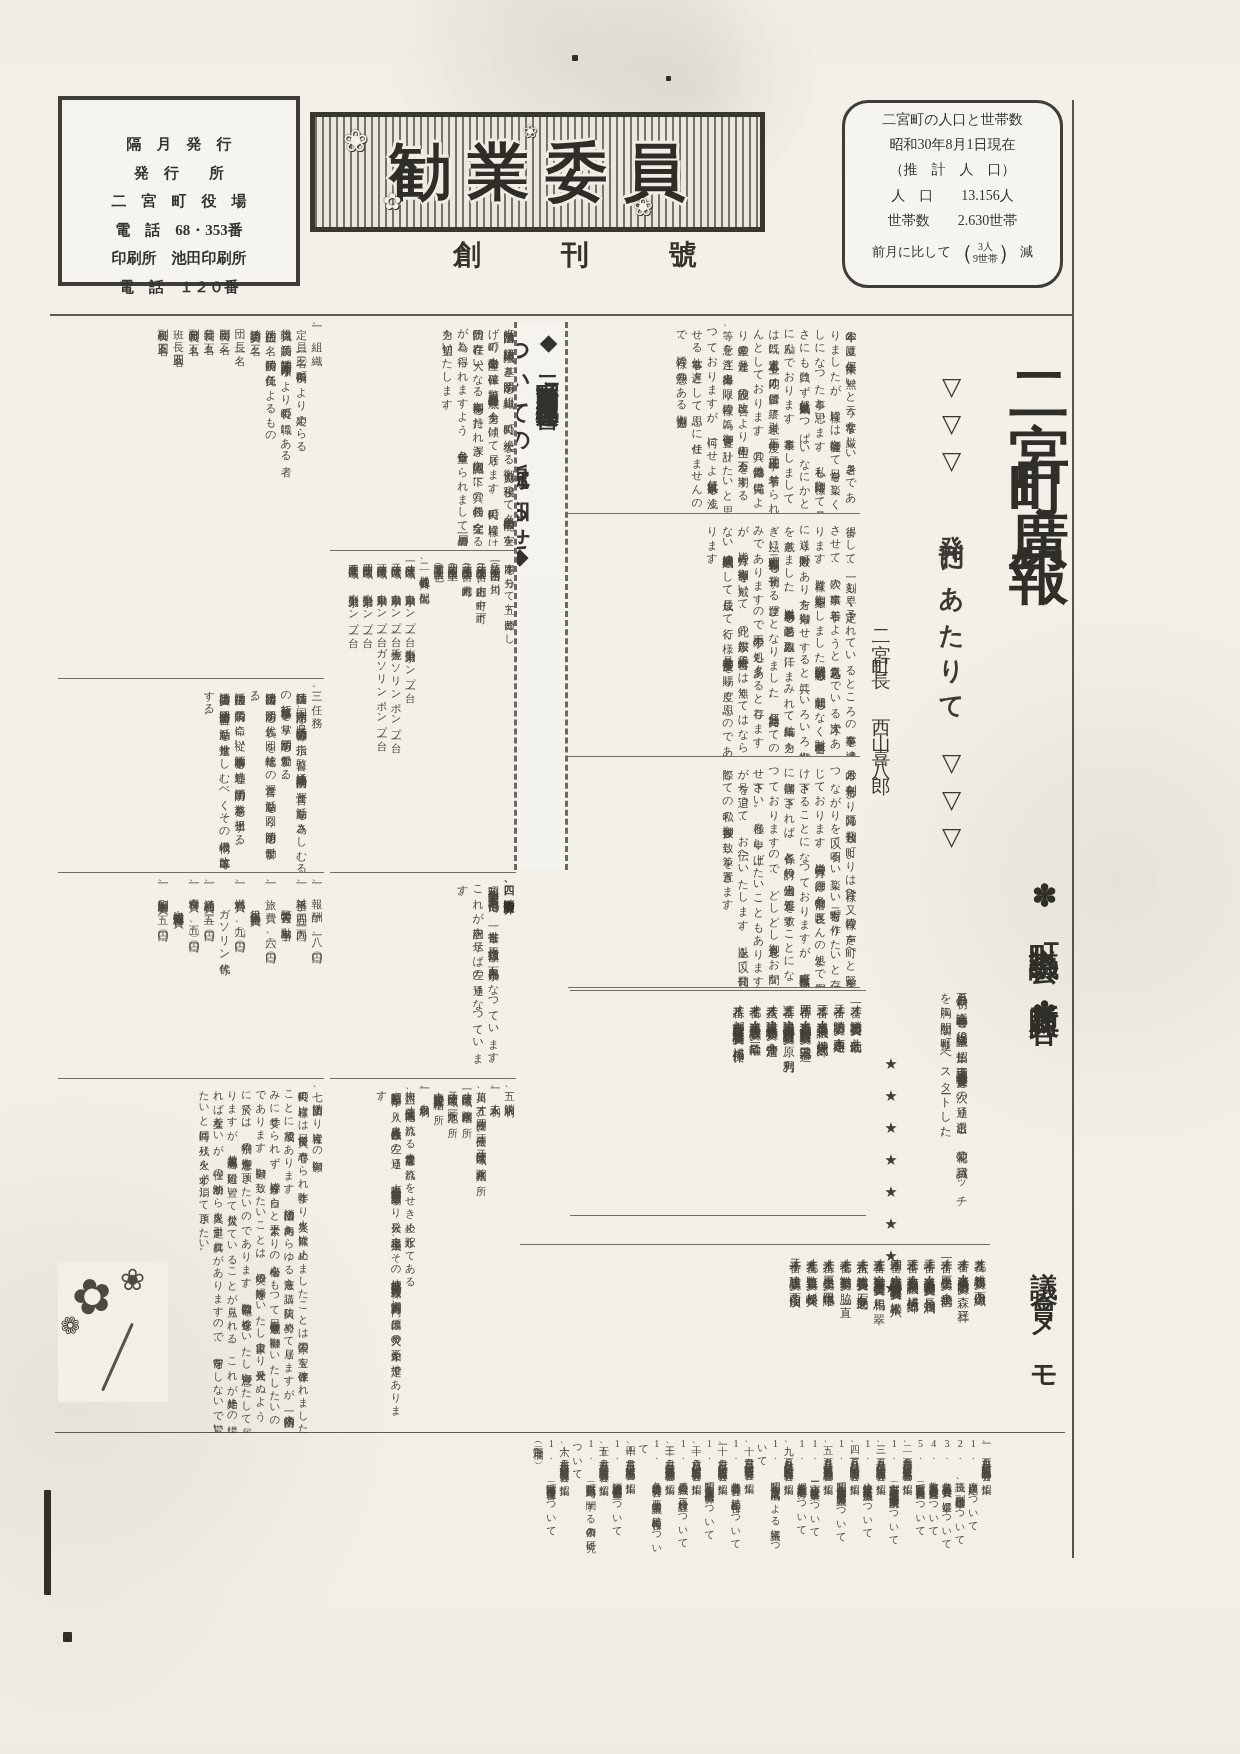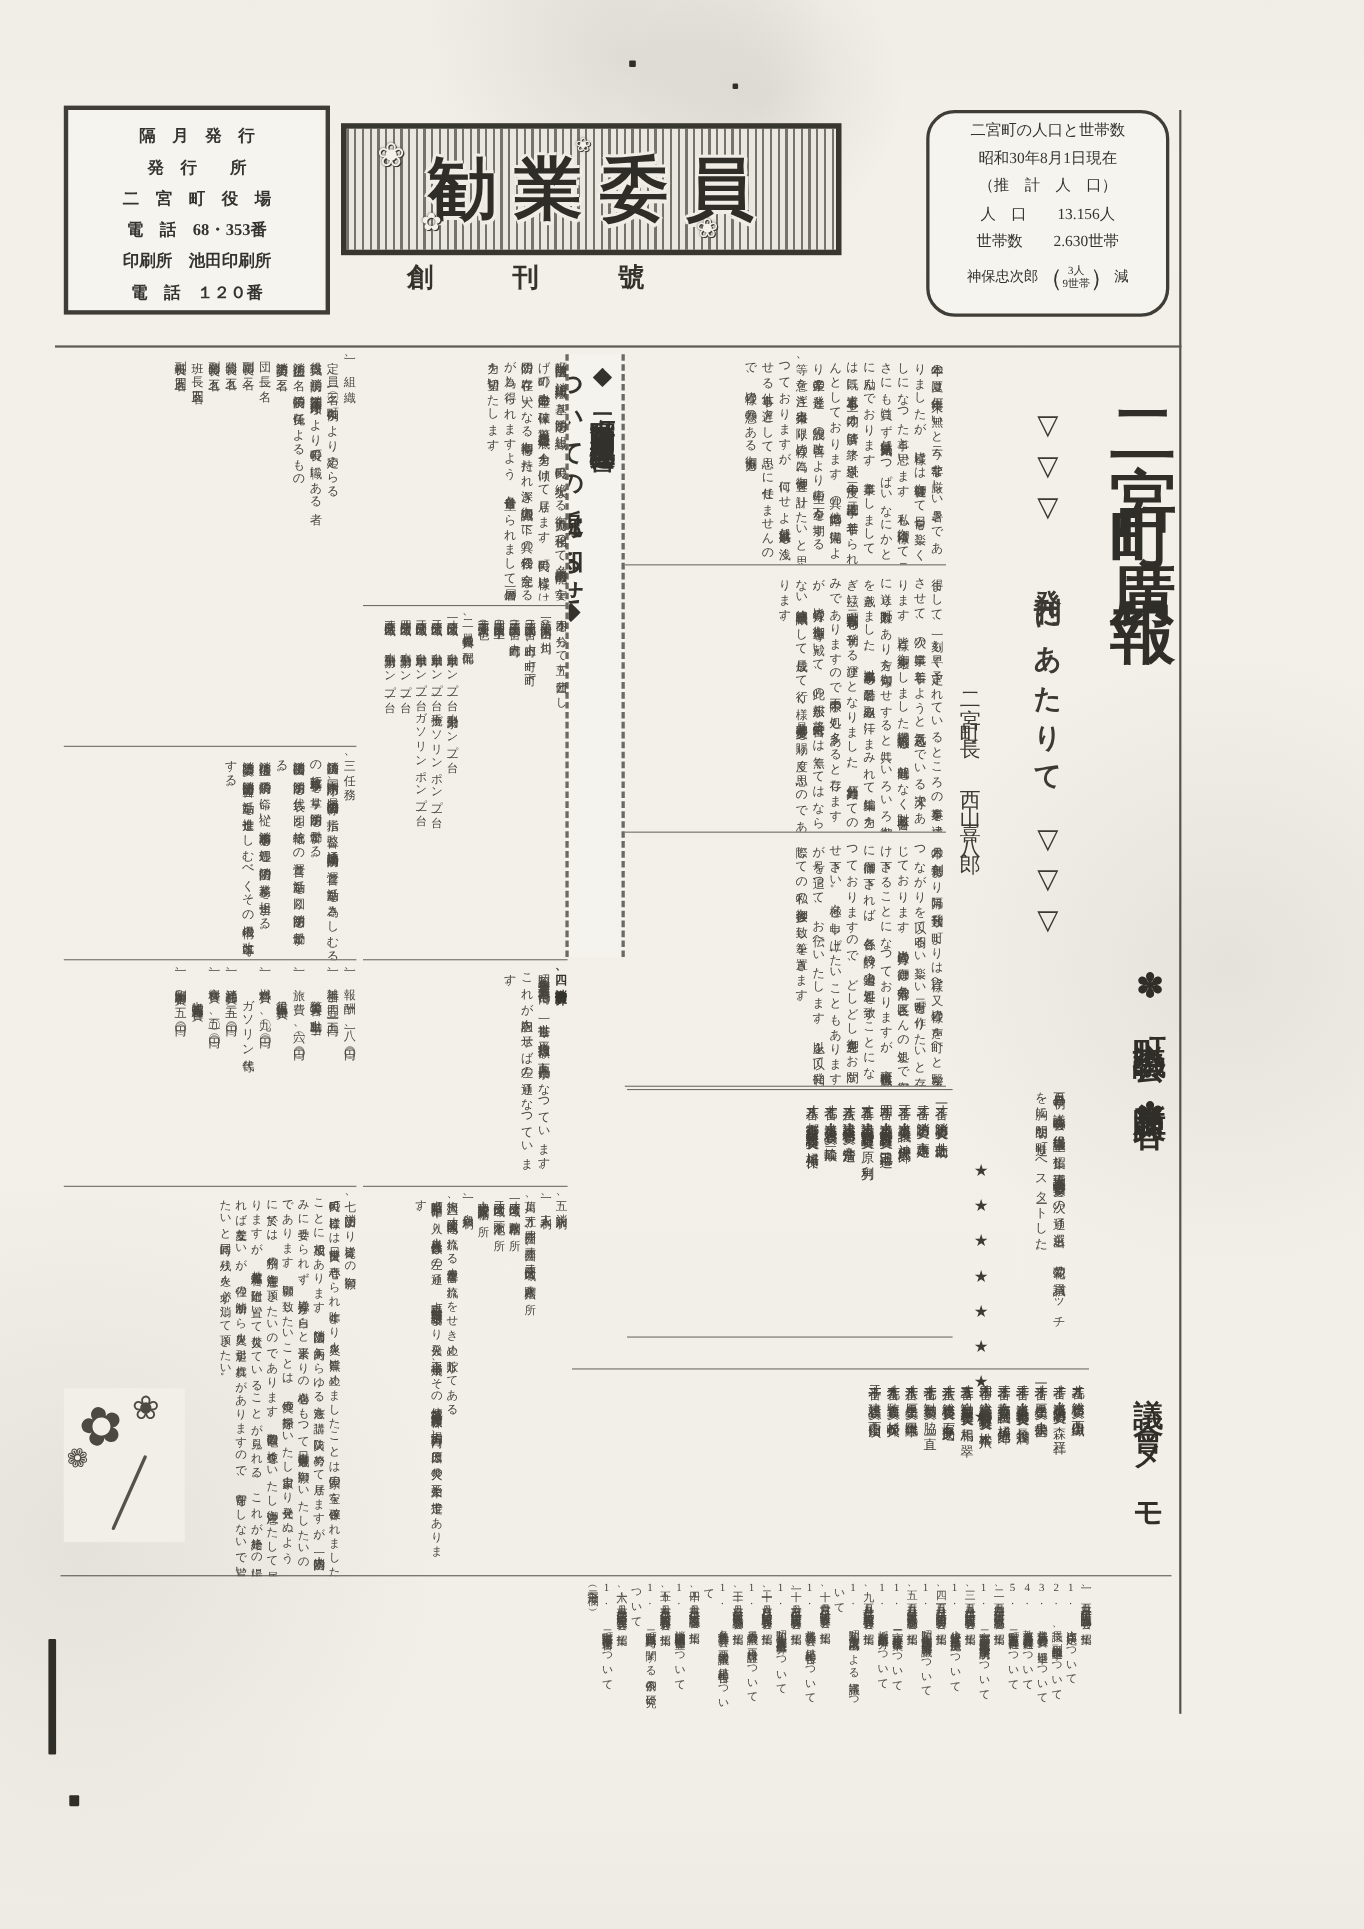--- a/index.html
+++ b/index.html
@@ -33,21 +33,21 @@
     border:5px solid #38372f;box-sizing:border-box;
     background:repeating-linear-gradient(90deg,#75736a 0 2px,#e9e7df 2px 7px);
     display:flex;align-items:center;justify-content:center;overflow:hidden;
   }
   .masthead-title{
     font-size:62px;font-weight:bold;color:#2e2d27;letter-spacing:16px;padding-left:16px;
     text-shadow:-3px 0 0 #efede6,3px 0 0 #efede6,0 -3px 0 #efede6,0 3px 0 #efede6,2px 2px 0 #efede6,-2px -2px 0 #efede6;
     white-space:nowrap;
   }
   .mast-flower{position:absolute;color:#f3f1ea;text-shadow:0 0 2px #3a3932,1px 1px 0 #3a3932;}
-  .issue{font-size:24px;font-weight:bold;color:#33322c;text-align:left;letter-spacing:8px;}
+  .issue{font-size:28px;font-weight:bold;color:#33322c;text-align:right;letter-spacing:8px;}
   .big-title{font-size:60px;font-weight:bold;color:#2f2e28;letter-spacing:42px;line-height:1.1;}
   .subtitle{font-size:25px;color:#3a3933;letter-spacing:8px;font-weight:bold;}
   .byline{font-size:19px;letter-spacing:14px;color:#3a3933;}
   .band{border-bottom:1px solid #6f6d65;box-sizing:border-box;padding:4px 2px;}
   .wavy{
     border-left:3px dashed #6b6961;border-right:3px dashed #6b6961;
     font-size:23px;font-weight:bold;color:#33322c;line-height:1.25;letter-spacing:3px;
     padding:6px 4px;box-sizing:border-box;background:rgba(255,255,255,.2);
   }
   .sec-head{font-weight:bold;color:#33322c;}
@@ -64,21 +64,21 @@
 <body>
 
 <div class="paper">
 
   <div class="abs artifact" style="left:572px;top:55px;width:6px;height:6px;"></div>
   <div class="abs artifact" style="left:666px;top:76px;width:5px;height:5px;"></div>
   <div class="abs artifact" style="left:44px;top:1490px;width:7px;height:105px;"></div>
   <div class="abs artifact" style="left:63px;top:1632px;width:9px;height:10px;"></div>
 
   <div class="abs box pub-box" style="left:58px;top:96px;width:242px;height:190px;">
-    <div style="white-space:pre-line;">隔　月　発　行
+    <div style="white-space:pre-line;margin-top:20px;">隔　月　発　行
 発　行　　所
 二　宮　町　役　場
 電　話　68・353番
 印刷所　池田印刷所
 電　話　１２０番</div>
   </div>
 
   <div class="abs masthead" style="left:310px;top:112px;width:455px;height:120px;">
     <span class="mast-flower" style="left:28px;top:6px;font-size:30px;">❀</span>
     <span class="mast-flower" style="left:68px;top:72px;font-size:22px;">✿</span>
@@ -89,21 +89,21 @@
 
   <div class="abs issue" style="left:370px;top:236px;width:335px;height:40px;">創　　刊　　號</div>
 
   <div class="abs box pop-box" style="left:842px;top:100px;width:221px;height:188px;">
     <div>二宮町の人口と世帯数</div>
     <div>昭和30年8月1日現在</div>
     <div>（推　計　人　口）</div>
     <div>人　口　　13.156人</div>
     <div>世帯数　　2.630世帯</div>
     <div style="font-size:13px;">
-      <span>神保忠次郎</span><span class="paren">（</span><span class="frac">
+      <span>前月に比して</span><span class="paren">（</span><span class="frac">
           <span>3人</span>
           <span>9世帯</span>
         </span><span class="paren">）</span><span>減</span>
     </div>
   </div>
 
   <div class="abs rule-v" style="left:1072px;top:100px;height:1458px;"></div>
   <div class="abs rule-h" style="left:50px;top:314px;width:1024px;"></div>
   <div class="abs rule-h" style="left:55px;top:1432px;width:1010px;height:1px;"></div>
 

